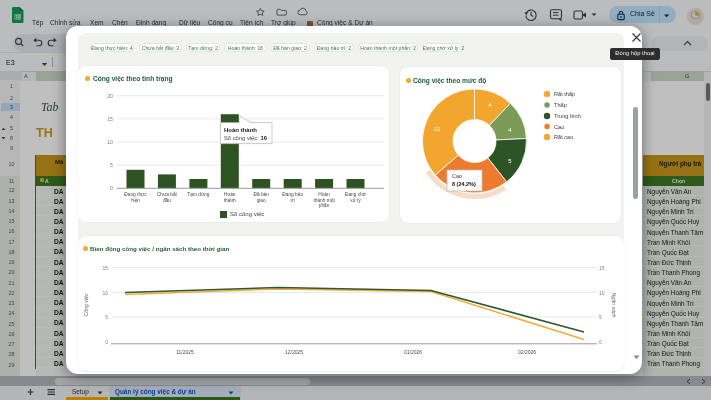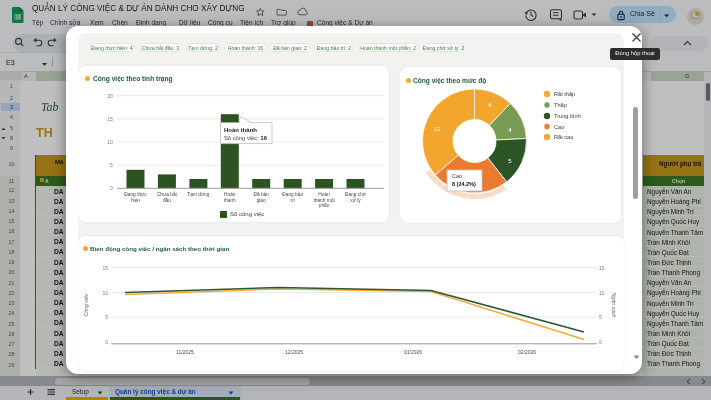--- a/index.html
+++ b/index.html
@@ -27,21 +27,20 @@
   <svg class="abs" style="left:11.5px;top:7px;" width="11.5" height="16" viewBox="0 0 13 18">
     <path d="M1.5 0 H8.5 L13 4.5 V16.5 A1.5 1.5 0 0 1 11.5 18 H1.5 A1.5 1.5 0 0 1 0 16.5 V1.5 A1.5 1.5 0 0 1 1.5 0 Z" fill="#13a05c"></path>
     <path d="M8.5 0 L13 4.5 H8.5 Z" fill="#0c7a44"></path>
     <rect x="3" y="8" width="7" height="6" fill="#fff"></rect>
     <rect x="3.5" y="8.5" width="6" height="5" fill="#13a05c"></rect>
     <rect x="4.2" y="9.3" width="2.1" height="1.5" fill="#fff"></rect>
         <rect x="6.9" y="9.3" width="2.1" height="1.5" fill="#fff"></rect>
     <rect x="4.2" y="11.5" width="2.1" height="1.5" fill="#fff"></rect>
         <rect x="6.9" y="11.5" width="2.1" height="1.5" fill="#fff"></rect>
   </svg>
-  <div class="abs" style="left:32px;top:4px;font-size:8.2px;color:#1f1f1f;">QUẢN LÝ CÔNG VIỆC &amp; DỰ ÁN DÀNH CHO XÂY DỰNG</div>
   <svg class="abs" style="left:256px;top:8px;" width="54" height="8" viewBox="0 0 60 9">
     <path d="M4.5 0.5 L5.8 3.2 L8.8 3.5 L6.6 5.5 L7.2 8.4 L4.5 6.9 L1.8 8.4 L2.4 5.5 L0.2 3.5 L3.2 3.2 Z" fill="none" stroke="#474747" stroke-width="0.9"></path>
     <path d="M24 1.5 H27 L28.2 2.7 H33 A0.8 0.8 0 0 1 33.8 3.5 V7.2 A0.8 0.8 0 0 1 33 8 H24 A0.8 0.8 0 0 1 23.2 7.2 V2.3 A0.8 0.8 0 0 1 24 1.5 Z" fill="none" stroke="#474747" stroke-width="0.9"></path>
     <path d="M49.3 7.6 A2.6 2.6 0 0 1 49.3 2.4 A3.3 3.3 0 0 1 55.7 3.2 A2.3 2.3 0 0 1 55.5 7.6 Z" fill="none" stroke="#474747" stroke-width="0.9"></path>
   </svg>
 
   <svg class="abs" style="left:524px;top:8px;" width="76" height="14" viewBox="0 0 76 14">
     <path d="M2.2 5.2 A5.2 5.2 0 1 1 1.8 7.6" fill="none" stroke="#3d4043" stroke-width="1.1"></path>
         <path d="M0.4 4.2 L3.8 4.2 L2.4 7.4 Z" fill="#3d4043"></path>
     <path d="M7 3.8 V7 L9.3 8.6" fill="none" stroke="#3d4043" stroke-width="1.1"></path>

